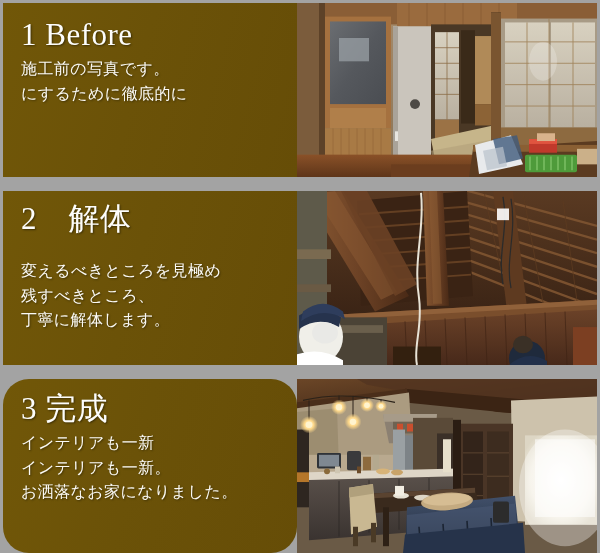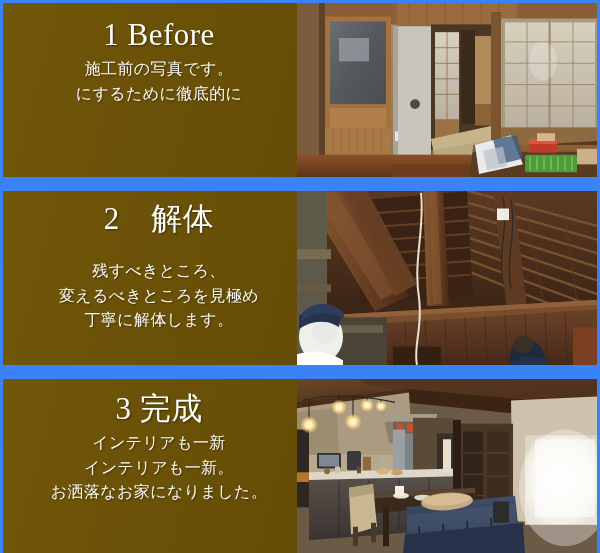--- a/index.html
+++ b/index.html
@@ -10,26 +10,25 @@
   }
   body {
     width: 600px;
     height: 553px;
     overflow: hidden;
     font-family: "Liberation Serif", "DejaVu Serif", serif;
   }
   .sheet {
     width: 600px;
     height: 553px;
-    background: #3b82f6;
+    background: #a3a3a3;
     box-sizing: border-box;
     padding: 3px 3px 0 3px;
     display: flex;
     flex-direction: column;
-    text-align: center;
   }
   .panel {
     display: flex;
     flex-direction: row;
     width: 594px;
     height: 179px;
     overflow: hidden;
     position: relative;
   }
   .panel + .panel { margin-top: 14px; }
@@ -70,21 +69,21 @@
     flex: 1 1 auto;
     position: relative;
     overflow: hidden;
     background: #3a2b1c;
   }
   .panel-photo svg { display: block; width: 100%; height: 100%; }
 
   
   .p2 .panel-text { padding-top: 10px; }
   .p2 .panel-body { margin-top: 22px; }
-  .p3 .panel-text { padding-top: 12px; }
+  .p3 .panel-text { padding-top: 12px; border-radius: 26px; }
   .p3 .panel-body { margin-top: 4px; }
 </style>
 </head>
 <body>
 
 <div class="sheet">
 
   <div class="panel p1">
     <div class="panel-text">
       <div class="panel-heading">1 Before</div>
@@ -215,22 +214,22 @@
 
         <rect x="0" y="0" width="300" height="179" fill="none"></rect>
       </svg>
     </div>
   </div>
 
   <div class="panel p2">
     <div class="panel-text">
       <div class="panel-heading">2　解体</div>
       <div class="panel-body">
+        <span class="ln">変えるべきところを見極め</span>
         <span class="ln">残すべきところ、</span>
-        <span class="ln">変えるべきところを見極め</span>
         <span class="ln">丁寧に解体します。</span>
       </div>
     </div>
     <div class="panel-photo">
       <svg viewBox="0 0 300 179" preserveAspectRatio="none" role="img">
         <defs>
           <linearGradient id="d_roof" x1="0" y1="0" x2="0" y2="1">
             <stop offset="0" stop-color="#5a3a22"></stop>
               <stop offset="1" stop-color="#2e1b10"></stop>
           </linearGradient>

